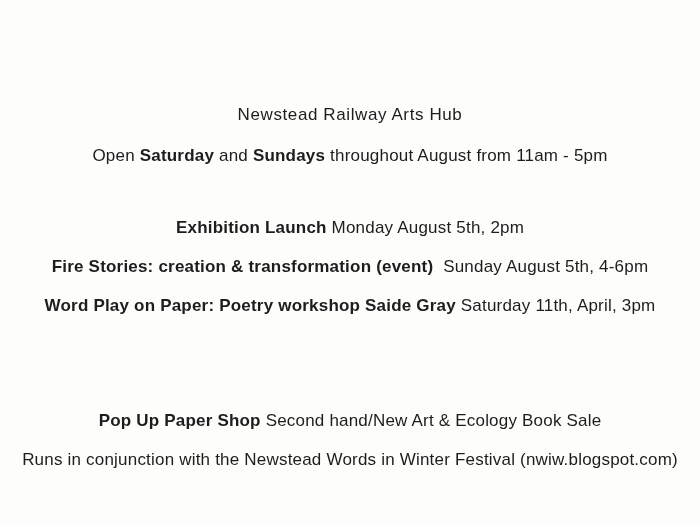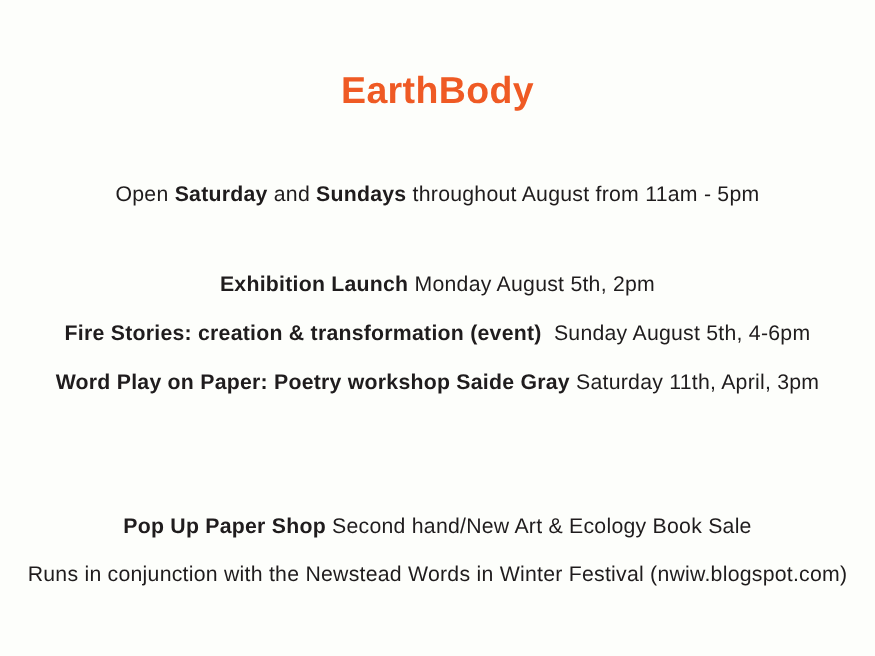--- a/index.html
+++ b/index.html
@@ -48,22 +48,22 @@
     line-height: 24px;
     font-weight: 700;
     letter-spacing: 0.3px;
   }
 </style>
 </head>
 <body>
 
 <div class="flyer">
 
-  <div class="line title" style="top:55px">EarthBody</div>
 
+  <div class="line venue" style="top:105px">Newstead Railway Arts Hub</div>
 
   <div class="line" style="top:146px"><span>Open </span><span class="b">Saturday</span><span> and </span><span class="b">Sundays</span><span> throughout August from 11am - 5pm</span></div>
 
 
   <div class="line" style="top:218px"><span class="b">Exhibition Launch</span><span> Monday August 5th, 2pm</span></div>
 
   <div class="line" style="top:257px"><span class="b">Fire Stories: creation &amp; transformation (event)</span><span>  Sunday August 5th, 4-6pm</span></div>
 
   <div class="line" style="top:296px"><span class="b">Word Play on Paper: Poetry workshop Saide Gray</span><span> Saturday 11th, April, 3pm</span></div>
 

